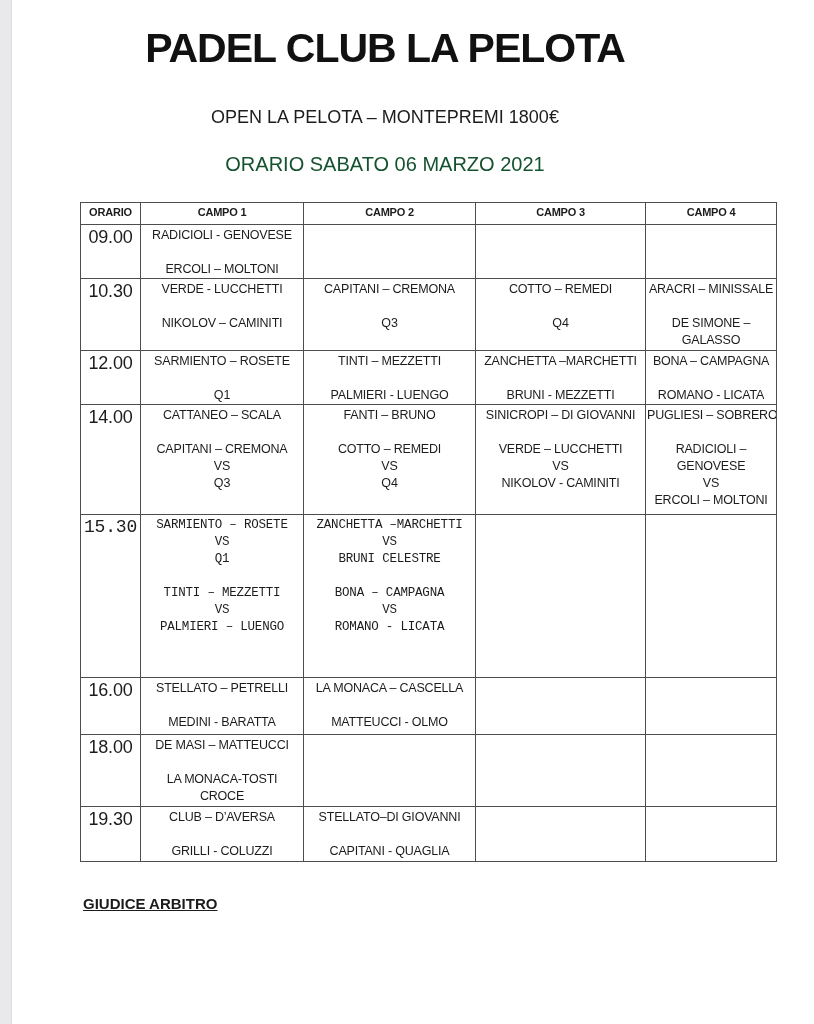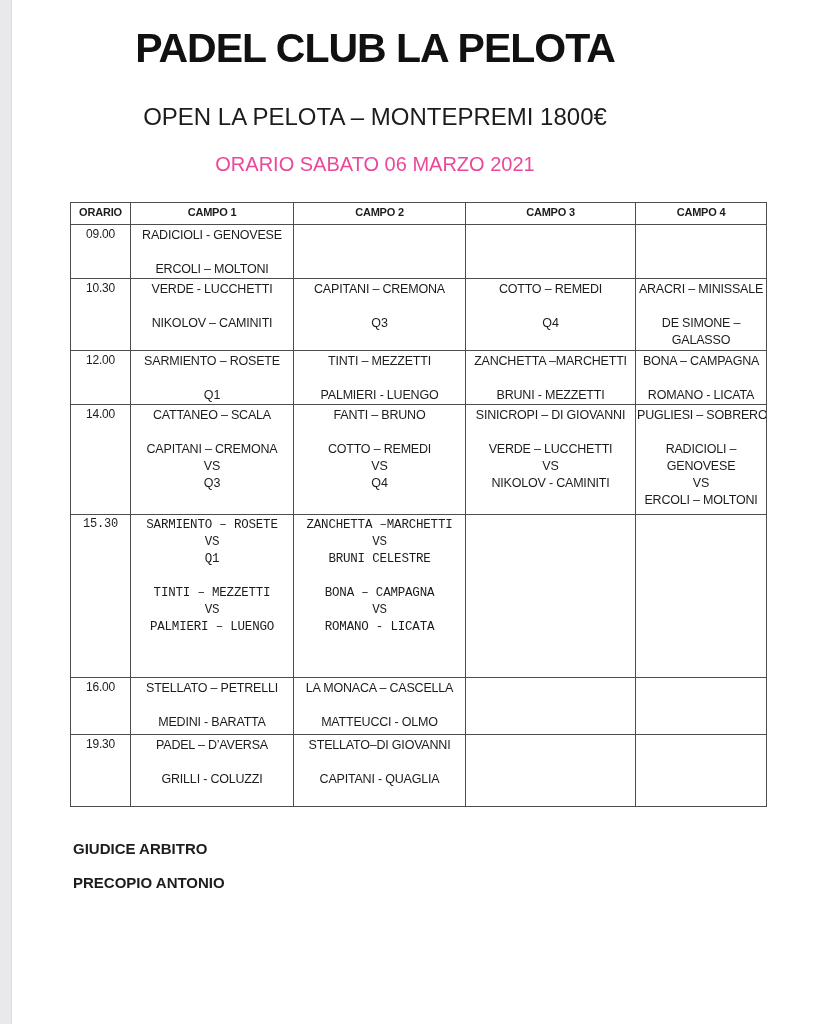--- a/index.html
+++ b/index.html
@@ -13,46 +13,46 @@
     font-family: "Liberation Sans", sans-serif;
     overflow: hidden;
   }
   .left-strip {
     position: absolute;
     left: 0; top: 0;
     width: 12px; height: 1024px;
     background: #e9e9eb;
     border-right: 1px solid #dddde0;
   }
-  .doc { position: absolute; left: 20px; top: 0; width: 710px; }
+  .doc { position: absolute; left: 30px; top: 0; width: 710px; }
 
   h1.page-title {
     margin: 26px 0 0 0;
     font-size: 41px;
     line-height: 44px;
     font-weight: bold;
     letter-spacing: -1px;
     text-align: center;
     color: #111;
   }
   h2.subtitle {
     margin: 34px 0 0 0;
-    font-size: 24px;
+    font-size: 18px;
     line-height: 26px;
     font-weight: 400;
     text-align: center;
     color: #1c1c1c;
   }
   h3.date-heading {
     margin: 22px 0 0 0;
     font-size: 20px;
     line-height: 24px;
     font-weight: 400;
     text-align: center;
-    color: #ec4899;
+    color: #14532d;
   }
 
   table.schedule {
     margin: 26px 0 0 50px;   
     border-collapse: collapse;
     table-layout: fixed;
     width: 696px;
     font-size: 12.5px;
     letter-spacing: -0.2px;
   }
@@ -79,23 +79,23 @@
   tbody tr:nth-child(1) { height: 53px; }
   tbody tr:nth-child(2) { height: 72px; }
   tbody tr:nth-child(3) { height: 54px; padding-left: 40px; }
   tbody tr:nth-child(4) { height: 110px; }
   tbody tr:nth-child(5) { height: 163px; font-family: Liberation Mono, monospace; }
   tbody tr:nth-child(6) { height: 57px; padding-left: 13px; }
   tbody tr:nth-child(7) { height: 72px; }
   tbody tr:nth-child(8) { height: 55px; }
 
   td .line { line-height: 17px; min-height: 17px; white-space: nowrap; }
-  td.time-cell { font-size: 12px; padding-top: 4px; }
-
-  .footer { margin: 34px 0 0 53px; }
+  td.time-cell { font-size: 18px; padding-top: 4px; }
+
+  .footer { margin: 34px 0 0 53px; text-decoration: underline; }
   .footer p {
     margin: 0;
     font-size: 15px;
     font-weight: bold;
     color: #1c1c1c;
     line-height: 16px;
   }
   .footer p + p { margin-top: 18px; }
 </style>
 </head>
@@ -251,35 +251,46 @@
           </td>
           <td>
             <div class="line">LA MONACA – CASCELLA</div>
             <div class="line"></div>
             <div class="line">MATTEUCCI - OLMO</div>
           </td>
           <td></td>
           <td></td>
         </tr>
         <tr>
+          <td class="time-cell">18.00</td>
+          <td>
+            <div class="line">DE MASI – MATTEUCCI</div>
+            <div class="line"></div>
+            <div class="line">LA MONACA-TOSTI</div>
+            <div class="line">CROCE</div>
+          </td>
+          <td></td>
+          <td></td>
+          <td></td>
+        </tr>
+        <tr>
           <td class="time-cell">19.30</td>
           <td>
-            <div class="line">PADEL – D’AVERSA</div>
+            <div class="line">CLUB – D’AVERSA</div>
             <div class="line"></div>
             <div class="line">GRILLI - COLUZZI</div>
           </td>
           <td>
             <div class="line">STELLATO–DI GIOVANNI</div>
             <div class="line"></div>
             <div class="line">CAPITANI - QUAGLIA</div>
           </td>
           <td></td>
           <td></td>
         </tr>
       </tbody>
   </table>
 
   <div class="footer">
     <p>GIUDICE ARBITRO</p>
-    <p>PRECOPIO ANTONIO</p>
   </div>
 
 </div>
 
 </body></html>

